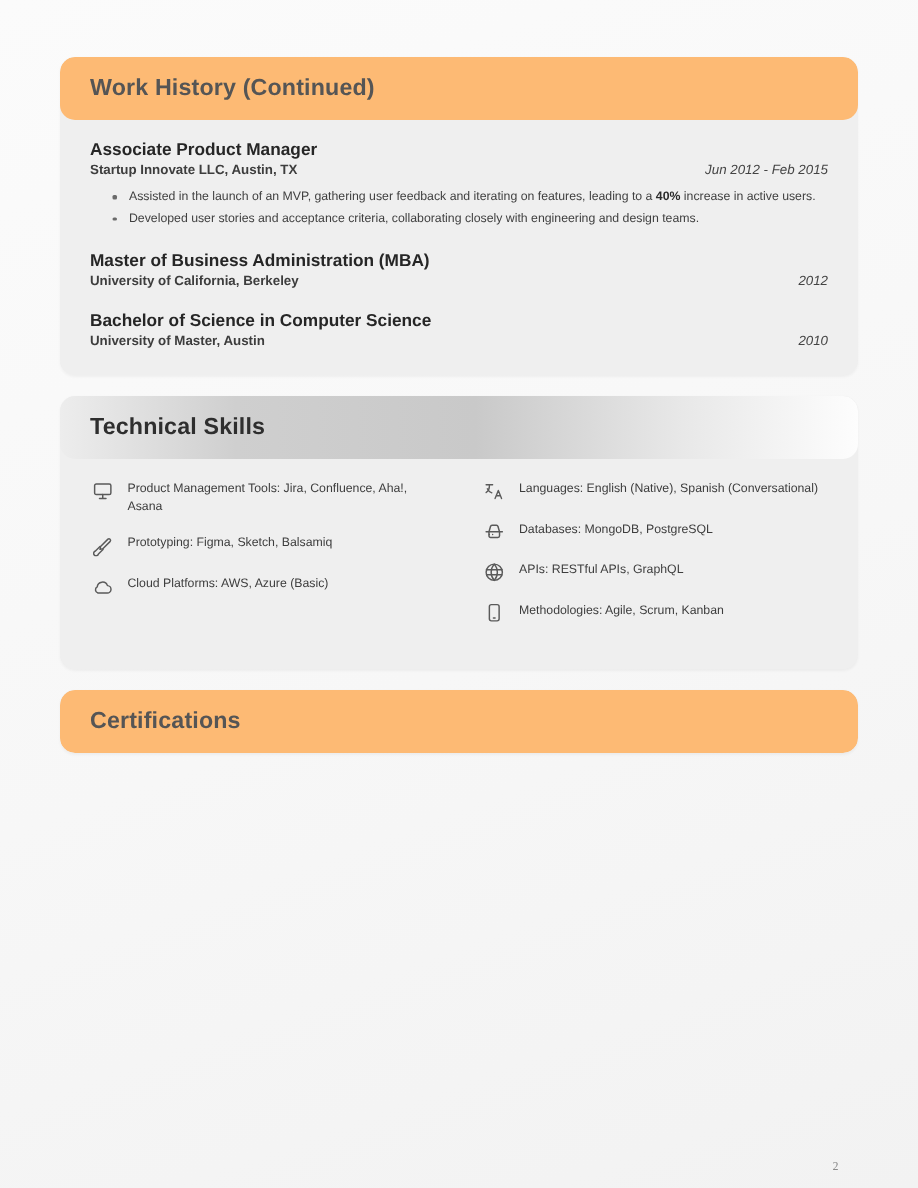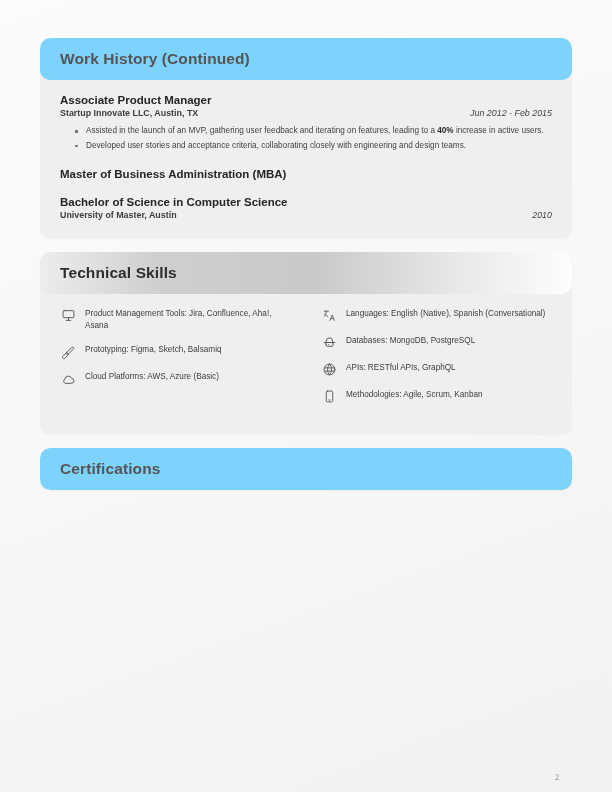--- a/index.html
+++ b/index.html
@@ -37,21 +37,21 @@
     overflow: hidden;
     box-shadow: 0 1px 2px rgba(0,0,0,0.045);
   }
 
   .card-header {
     height: 42px;
     display: flex;
     align-items: center;
     padding: 0 20px;
     border-radius: 10px;
-    background: #7dd3fc;
+    background: #fdba74;
   }
   .card-header.gradient {
     background: linear-gradient(90deg, #ededed 0%, #cfcfcf 22%, #c9c9c9 52%, #e8e8e8 78%, #fdfdfd 100%);
   }
   .card-title {
     font-size: 15.5px;
     font-weight: bold;
     color: #555;
     letter-spacing: 0.1px;
   }
@@ -194,20 +194,24 @@
               <span>Assisted in the launch of an MVP, gathering user feedback and iterating on features, leading to a </span><b>40%</b><span> increase in active users.</span>
             </li>
             <li>
               <span>Developed user stories and acceptance criteria, collaborating closely with engineering and design teams.</span>
             </li>
           </ul>
         </div>
 
         <div class="edu-block">
           <div class="entry-title">Master of Business Administration (MBA)</div>
+          <div class="entry-line">
+            <span class="entry-org">University of California, Berkeley</span>
+            <span class="entry-date">2012</span>
+          </div>
         </div>
 
         <div class="edu-block">
           <div class="entry-title">Bachelor of Science in Computer Science</div>
           <div class="entry-line">
             <span class="entry-org">University of Master, Austin</span>
             <span class="entry-date">2010</span>
           </div>
         </div>
 

